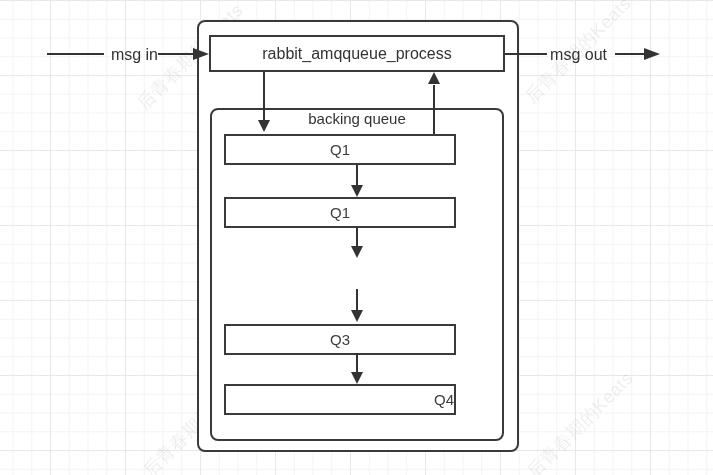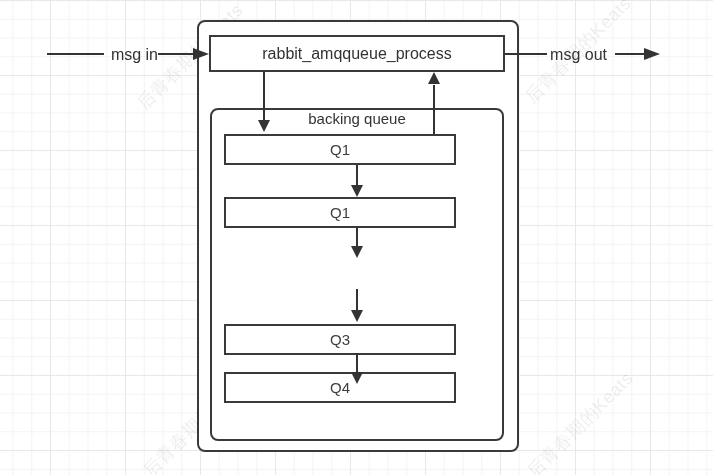--- a/index.html
+++ b/index.html
@@ -53,21 +53,21 @@
   .bq-label {
     position: absolute; left: 210px; top: 110px; width: 294px;
     text-align: center; font-size: 15px; line-height: 18px;
   }
   .q-box {
     position: absolute; left: 224px; width: 232px; height: 31px;
     background: #fff; border: 2px solid #3a3a3a;
     text-align: center; font-size: 15px; line-height: 27px; color: #3d3d3d;
   }
   .q0 { top: 134px; } .q1 { top: 197px; } .q2 { top: 258px; }
-  .q3 { top: 324px; } .q4 { top: 372px; }
+  .q3 { top: 324px; } .q4 { top: 384px; text-align: right; }
   .vline { position: absolute; width: 2px; background: #333; }
   .hline { position: absolute; height: 2px; background: #333; }
   .head-down {
     position: absolute; width: 0; height: 0;
     border-left: 6px solid transparent; border-right: 6px solid transparent;
     border-top: 12px solid #333;
   }
   .head-up {
     position: absolute; width: 0; height: 0;
     border-left: 6px solid transparent; border-right: 6px solid transparent;

